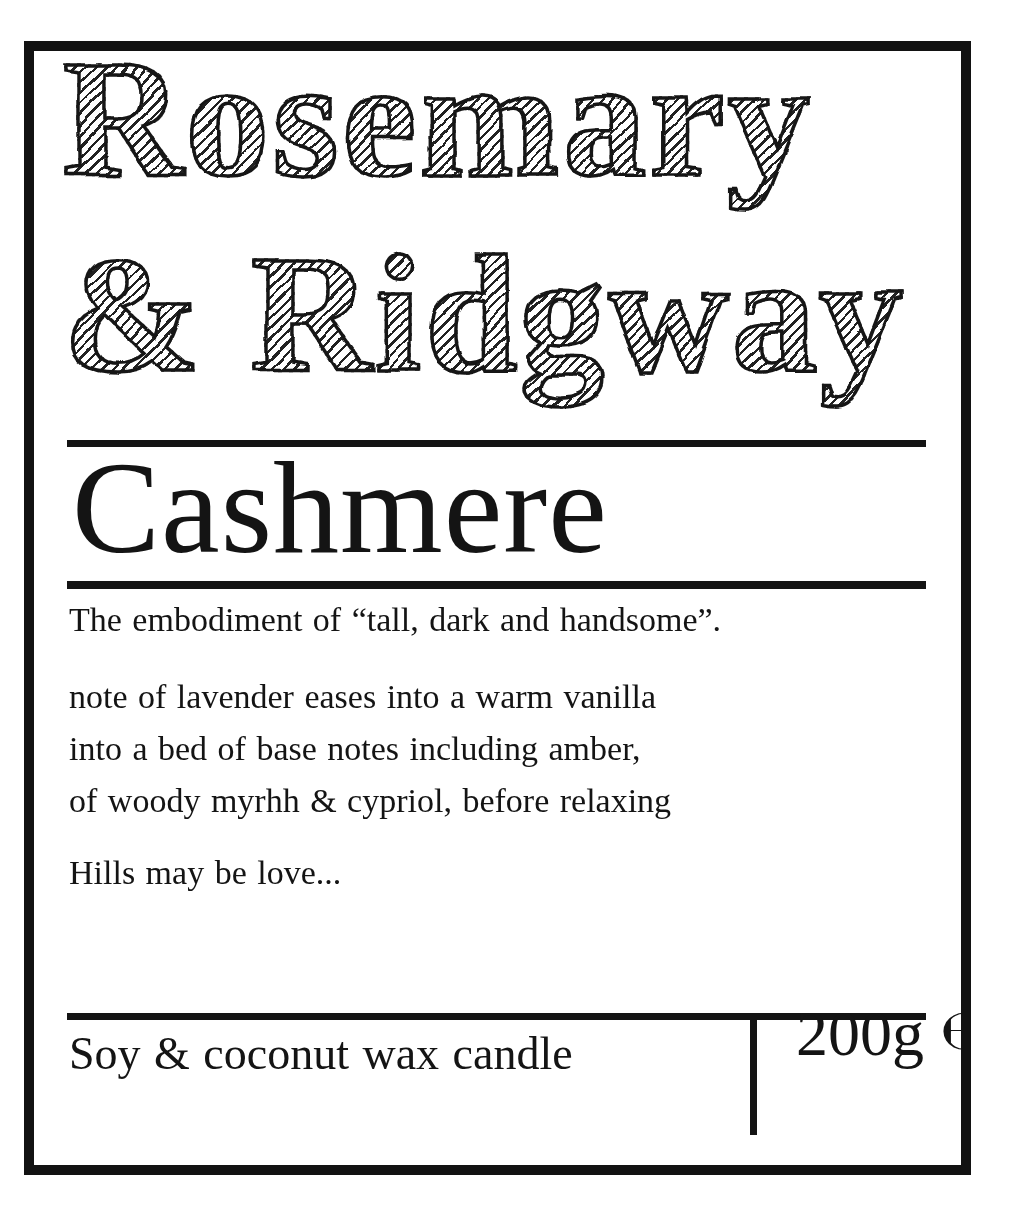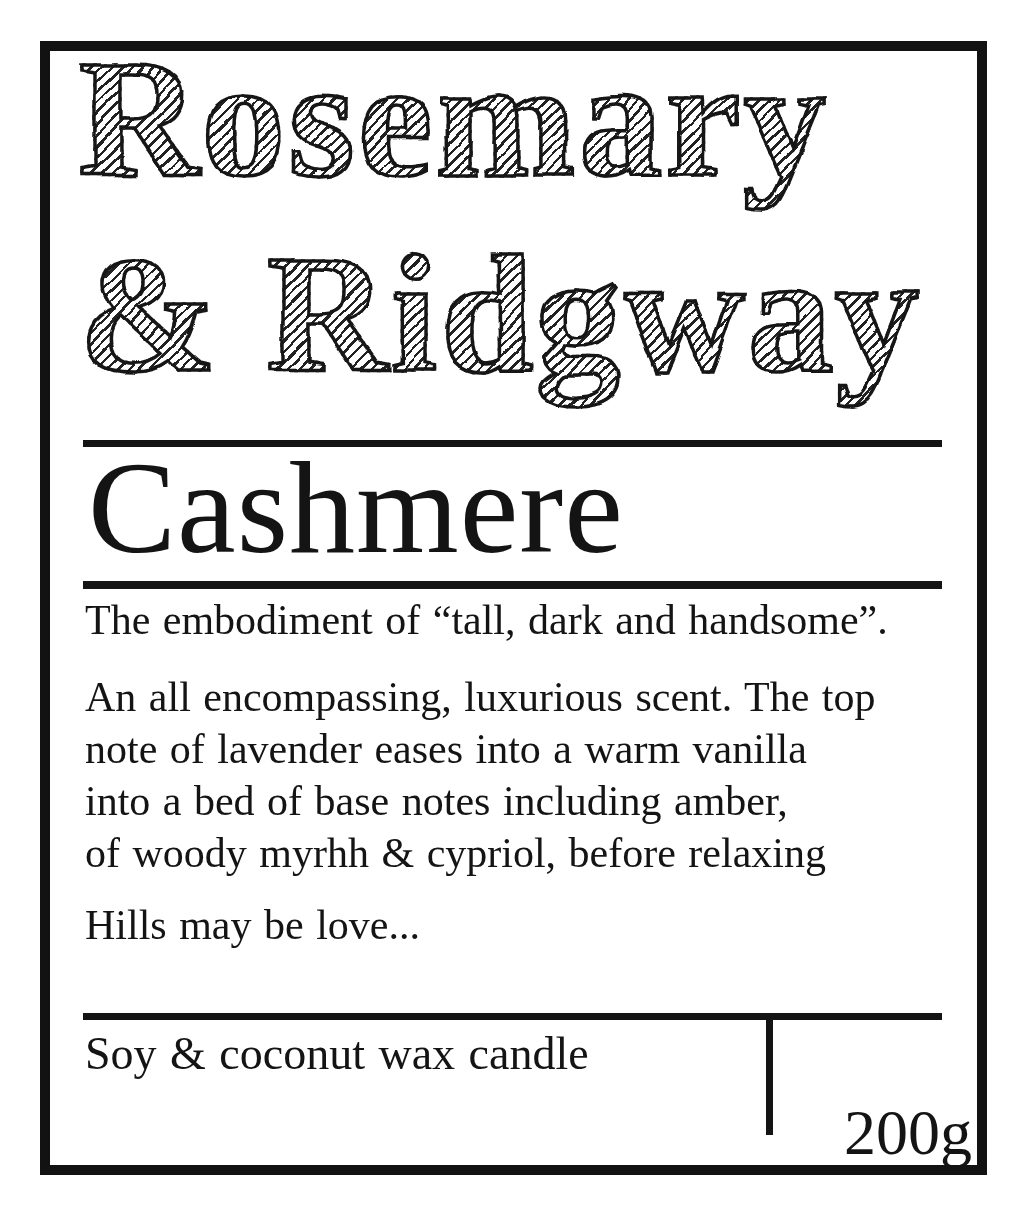--- a/index.html
+++ b/index.html
@@ -10,21 +10,21 @@
   body {
     width: 1024px;
     height: 1213px;
     position: relative;
     font-family: "Liberation Serif", serif;
     color: #141414;
   }
 
   .label {
     position: absolute;
-    left: 40px;
+    left: 24px;
     top: 41px;
     width: 947px;
     height: 1134px;
     box-sizing: border-box;
     border: 10px solid #121212;
     background: #ffffff;
     display: flex;
     flex-direction: column;
     overflow: hidden;
   }
@@ -88,21 +88,21 @@
     color: #141414;
     white-space: nowrap;
   }
 
   
   .desc-section {
     height: 424px;
     flex: 0 0 auto;
     box-sizing: border-box;
     padding: 5px 20px 0 35px;
-    font-size: 42px;
+    font-size: 34px;
     line-height: 52px;
     word-spacing: 2px;
   }
   .tagline { margin: 0 0 25px 0; white-space: nowrap; }
   .desc-line { margin: 0; white-space: nowrap; }
   .closing-line { margin: 20px 0 0 0; white-space: nowrap; }
 
   
   .bottom-row {
     flex: 1 1 auto;
@@ -122,24 +122,23 @@
   .product-info p { margin: 0; white-space: nowrap; }
   .v-rule {
     flex: 0 0 auto;
     width: 7px;
     height: 115px;
     background: #141414;
   }
   .weight-cell {
     flex: 1 1 auto;
     display: flex;
-    align-items: flex-end;
+    align-items: flex-start;
     justify-content: center;
     margin-top: -18px;
-    margin-left: 32px;
   }
   .weight-value {
     font-size: 64px;
     line-height: 1;
     white-space: nowrap;
   }
   .estimated-sign {
     font-family: "DejaVu Sans", sans-serif;
     font-size: 56px;
     line-height: 1;
@@ -166,21 +165,20 @@
 
   <div class="scent-section">
     <h2 class="scent-name">Cashmere</h2>
   </div>
 
   <hr class="rule thick">
 
   <div class="desc-section">
     <p class="tagline">The embodiment of “tall, dark and handsome”.</p>
     <div>
-      <p class="desc-line">An all encompassing, luxurious scent. The top</p>
       <p class="desc-line">note of lavender eases into a warm vanilla</p>
       <p class="desc-line">into a bed of base notes including amber,</p>
       <p class="desc-line">of woody myrhh &amp; cypriol, before relaxing</p>
     </div>
     <p class="closing-line">Hills may be love...</p>
   </div>
 
   <hr class="rule">
 
   <div class="bottom-row">

